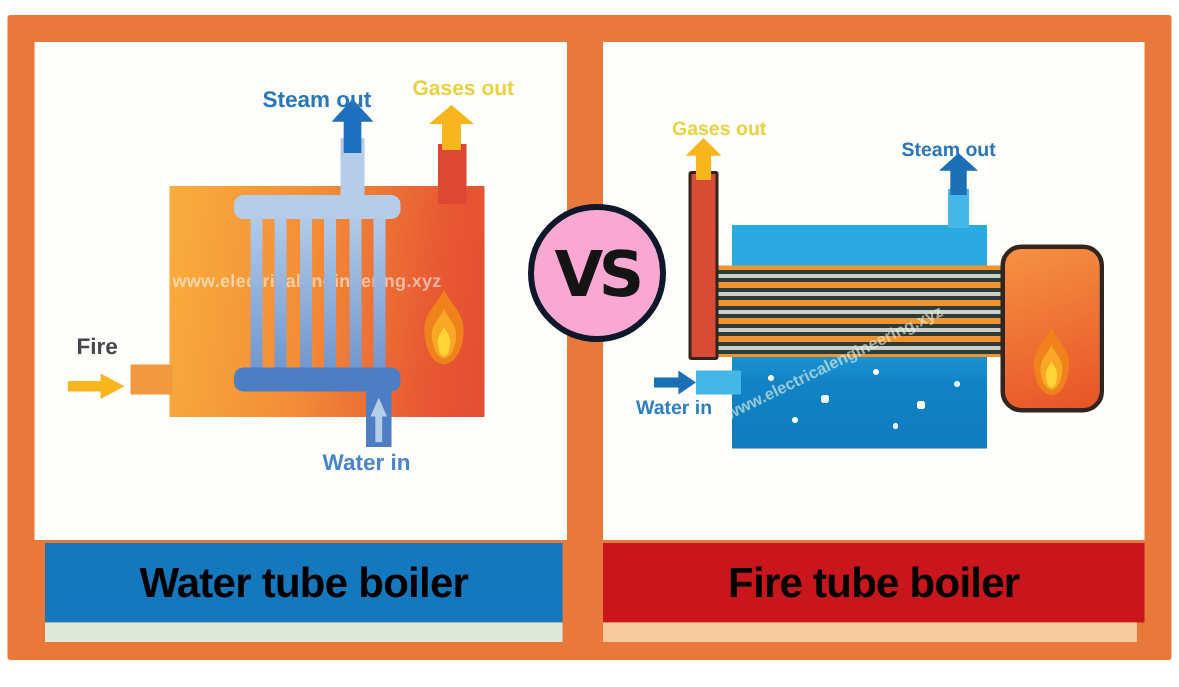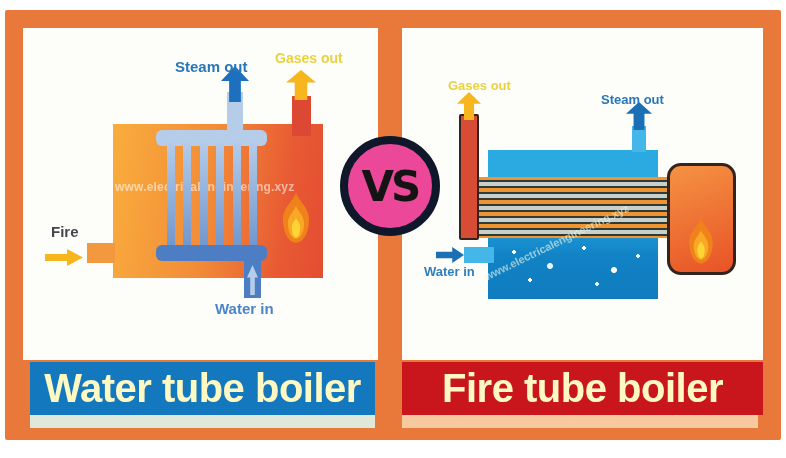--- a/index.html
+++ b/index.html
@@ -4,28 +4,28 @@
 <style>
   html,body{margin:0;padding:0;background:#fff;}
   .page{position:relative;width:786px;height:458px;background:#fff;overflow:hidden;
         font-family:"Liberation Sans", sans-serif;}
   .abs{position:absolute;}
   .frame{position:absolute;left:5px;top:10px;width:776px;height:430px;background:#E8793A;border-radius:2px;}
   .panel{position:absolute;background:#FDFDFA;}
   .left-diagram{left:23px;top:28px;width:355px;height:332px;}
   .right-diagram{left:402px;top:28px;width:361px;height:332px;}
   .banner{position:absolute;height:53px;display:flex;align-items:center;justify-content:center;
-          color:#fef9c3;font-weight:bold;font-size:40px;letter-spacing:-0.5px;text-align:right;}
+          color:#000000;font-weight:bold;font-size:28px;letter-spacing:-0.5px;text-align:right;}
   .banner-left{left:30px;top:362px;width:345px;background:#1478BE;}
   .banner-right{left:402px;top:362px;width:361px;background:#C9161C;}
   .strip{position:absolute;height:13px;top:415px;}
   .strip-left{left:30px;width:345px;background:#DFE8D9;}
   .strip-right{left:402px;width:356px;background:#F7C99F;}
-  .vs-badge{position:absolute;left:340px;top:136px;width:84px;height:84px;border-radius:50%;
-            background:#ec4899;border:8px solid #0f172a;display:flex;align-items:center;justify-content:center;}
+  .vs-badge{position:absolute;left:352px;top:136px;width:84px;height:84px;border-radius:50%;
+            background:#f9a8d4;border:4px solid #0f172a;display:flex;align-items:center;justify-content:center;}
   .vs-badge span{font-family:"DejaVu Sans", sans-serif;font-weight:bold;font-size:42px;color:#141414;letter-spacing:-3px;}
   .lbl{position:absolute;font-weight:bold;white-space:nowrap;}
   .arrow-up{clip-path:polygon(50% 0,100% 42%,71% 42%,71% 100%,29% 100%,29% 42%,0 42%);}
   .arrow-right{clip-path:polygon(0 29%,58% 29%,58% 0,100% 50%,58% 100%,58% 71%,0 71%);}
 
   
   .wt-box{left:90px;top:96px;width:210px;height:154px;
           background:linear-gradient(98deg,#F9AD3D 0%,#F28C38 45%,#E85A33 80%,#E44D32 100%);}
   .wt-watermark{left:92px;top:152px;width:208px;font-size:12px;font-weight:bold;
                 color:rgba(255,255,255,0.55);white-space:nowrap;letter-spacing:0.2px;}

